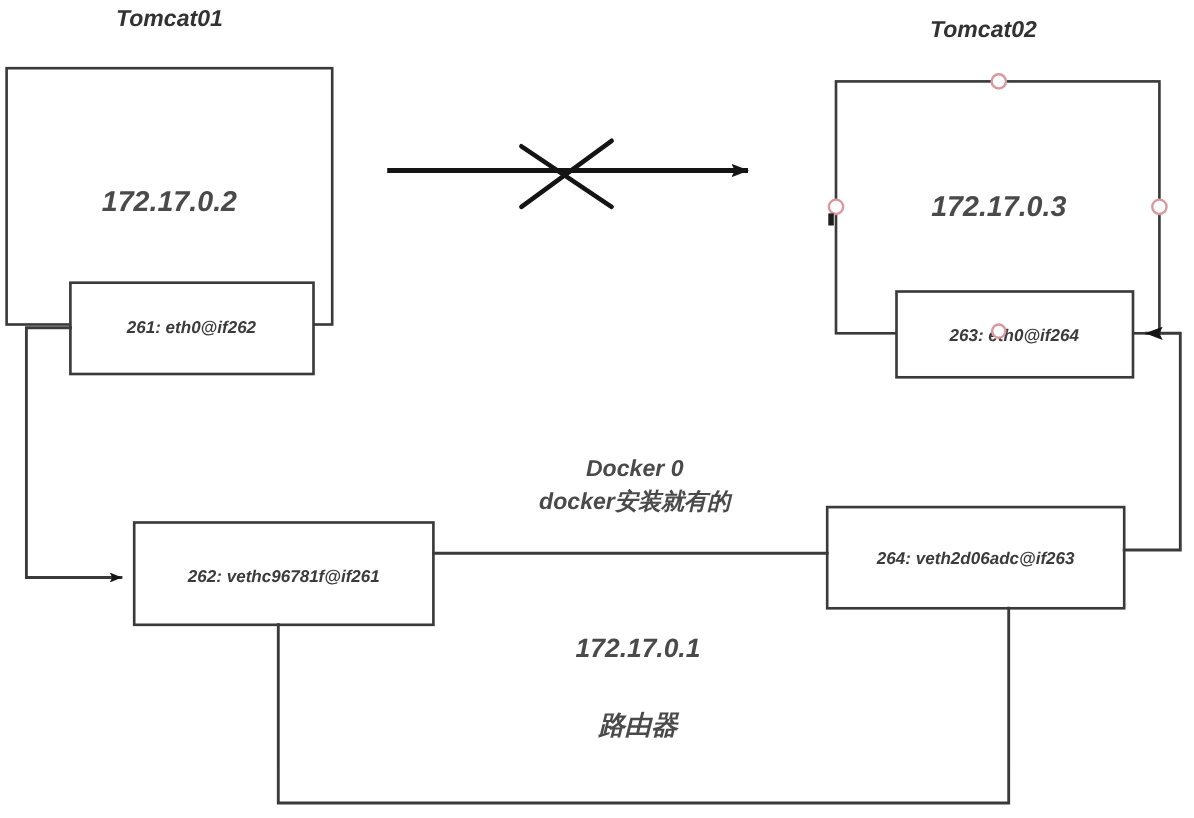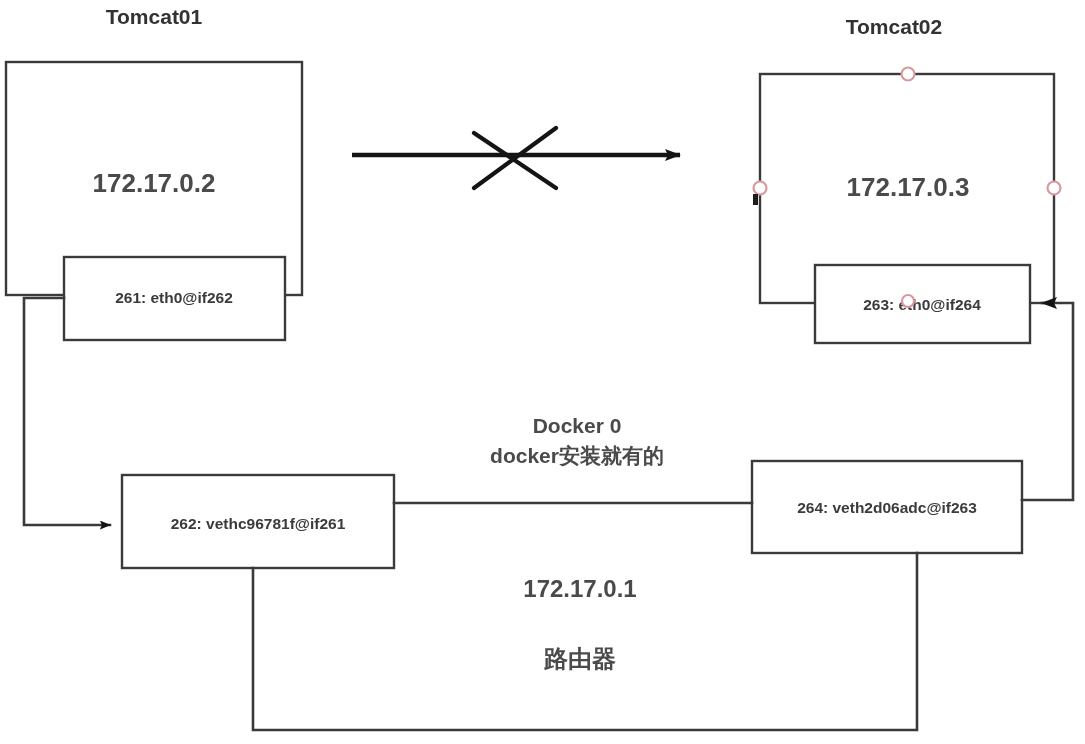--- a/index.html
+++ b/index.html
@@ -10,20 +10,21 @@
   body {
     width: 1085px;
     height: 744px;
     font-family: "Liberation Sans", "DejaVu Sans", sans-serif;
     overflow: hidden;
   }
   #diagram-root {
     position: relative;
     width: 1085px;
     height: 744px;
+    font-style: italic;
   }
   svg.canvas {
     position: absolute;
     top: 0;
     left: 0;
     width: 1085px;
     height: 744px;
   }
   .shape-rect {
     fill: #ffffff;

